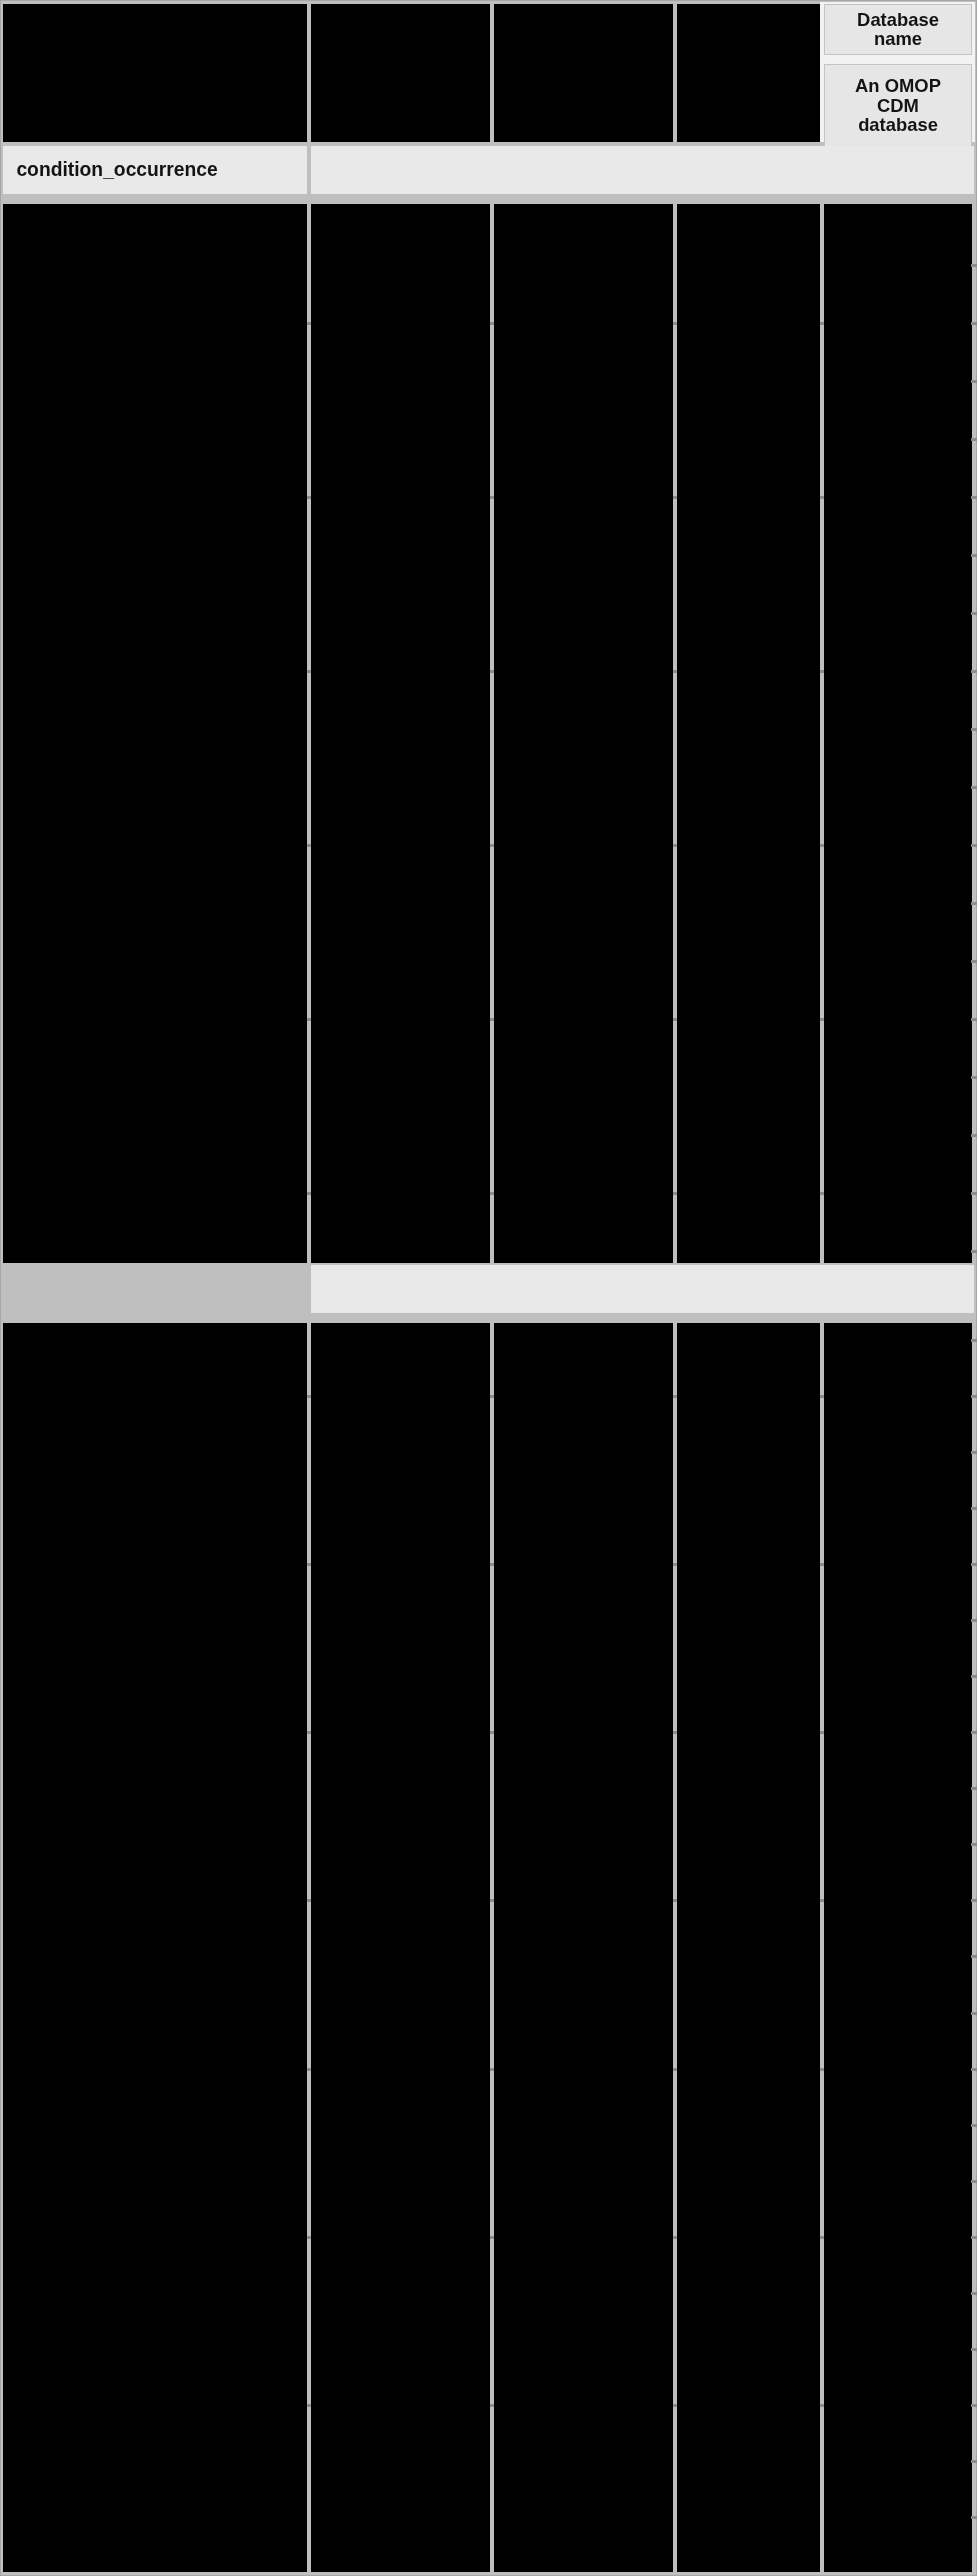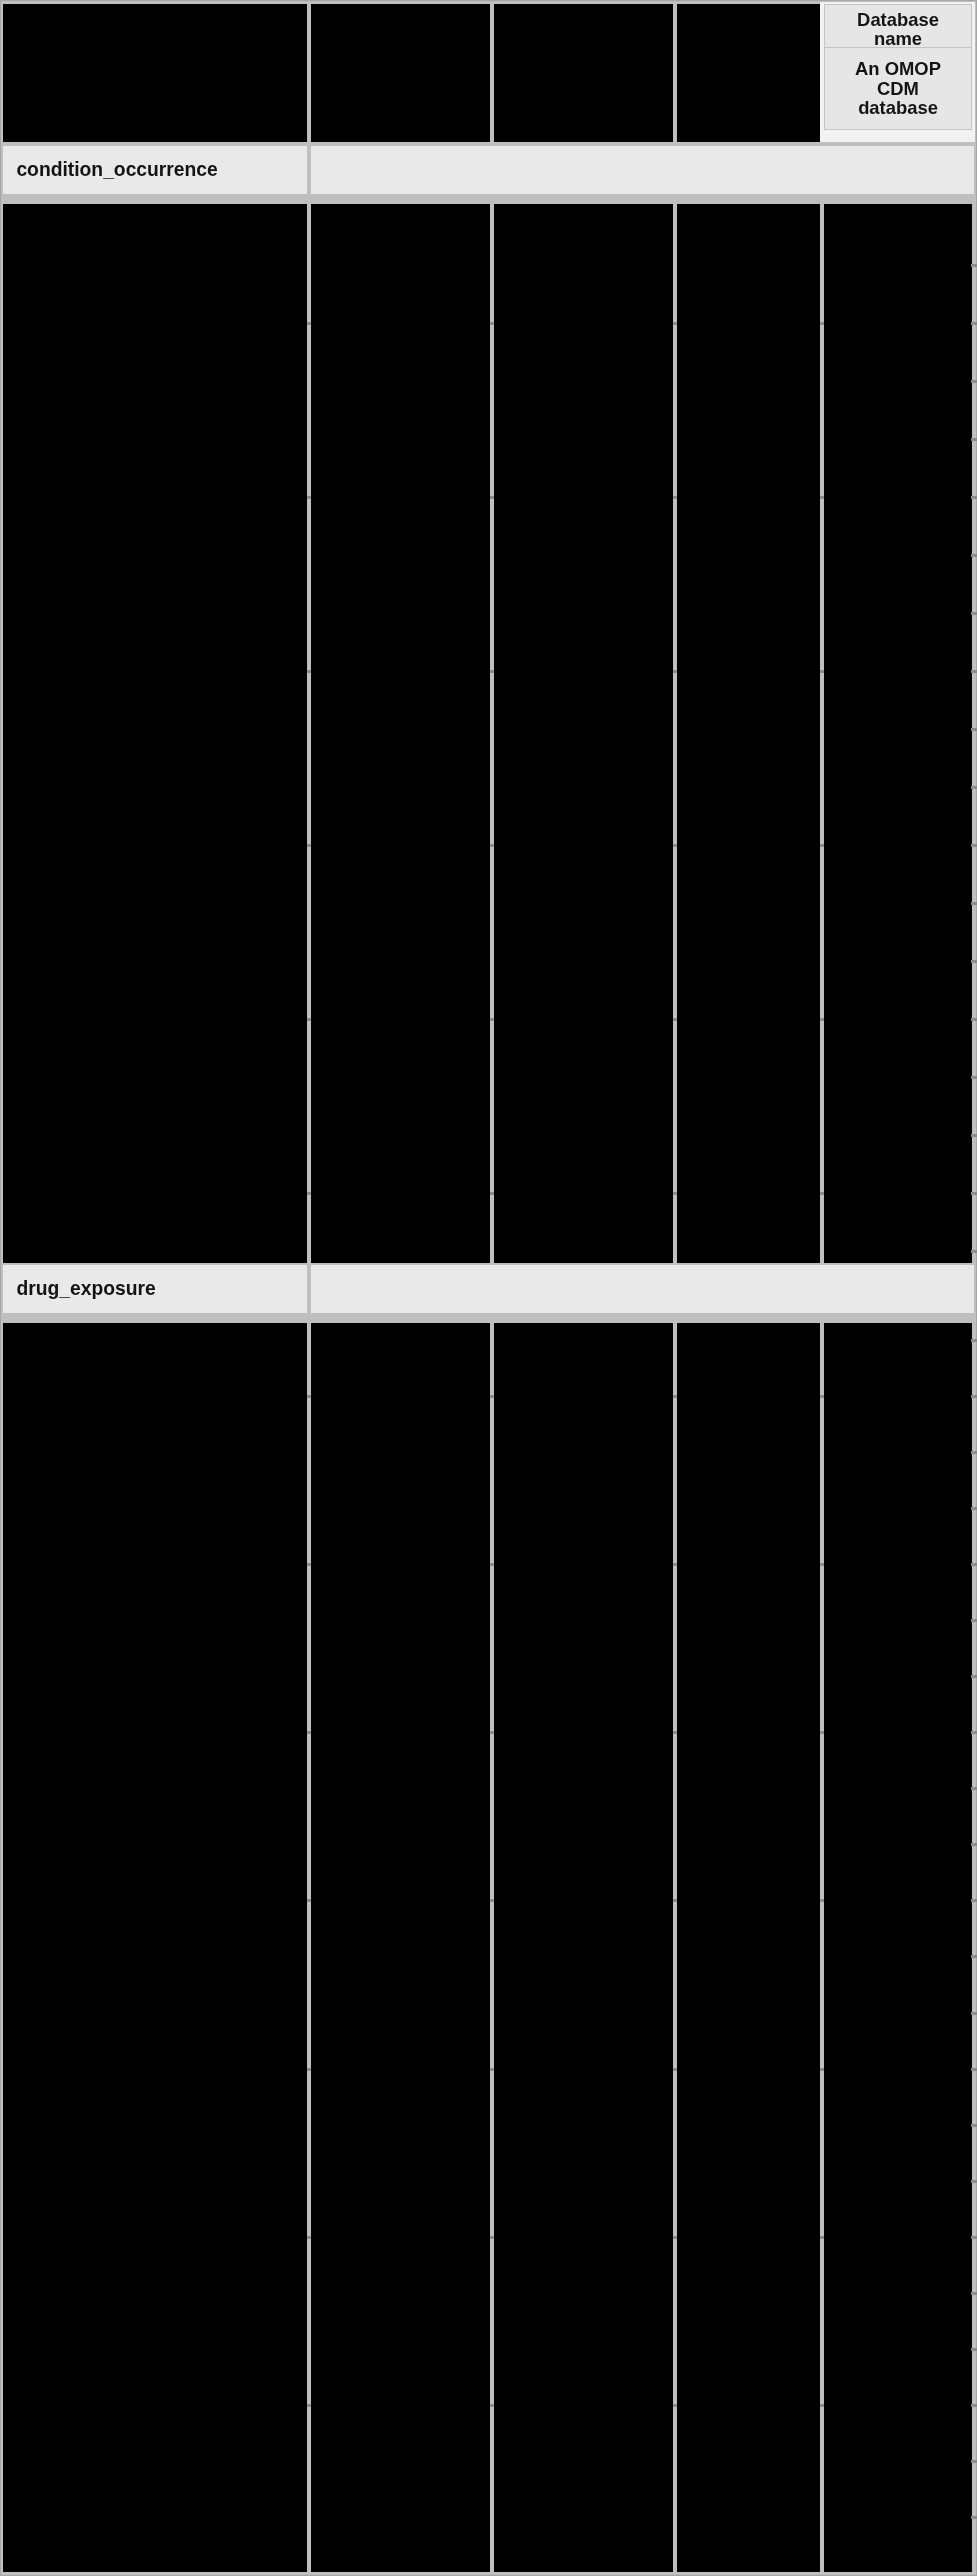--- a/index.html
+++ b/index.html
@@ -31,21 +31,21 @@
   }
   .hdr-cell{
     position:absolute;left:824px;width:148px;
     background:#e6e6e6;border:1.9px solid #c4c4c4;
     box-sizing:border-box;
     display:flex;align-items:center;justify-content:center;text-align:center;
     font-weight:700;color:#141414;font-size:18.4px;line-height:1.08;
     padding:1.9px 17.4px;
   }
   .hdr-cell.top{top:3.9px;height:51px;}
-  .hdr-cell.val{top:47px;height:83px;}
+  .hdr-cell.val{top:64px;height:83px;}
 
   
   .strip{
     position:absolute;background:#e9e9e9;height:48px;
     box-sizing:border-box;
   }
   .strip-label{
     display:flex;align-items:center;
     padding-left:13.5px;
     font-weight:700;font-size:19.3px;color:#141414;
@@ -81,23 +81,20 @@
     <div class="strip-label">condition_occurrence</div>
   </div>
   <div class="strip strip1-right"></div>
 
   <div class="black area1 c1"></div>
   <div class="black area1 c2"></div>
   <div class="black area1 c3"></div>
   <div class="black area1 c4"></div>
   <div class="black area1 c5"></div>
 
-  <div class="strip strip2-left">
-    <div class="strip-label">drug_exposure</div>
-  </div>
   <div class="strip strip2-right"></div>
 
   <div class="black area2 c1"></div>
   <div class="black area2 c2"></div>
   <div class="black area2 c3"></div>
   <div class="black area2 c4"></div>
   <div class="black area2 c5"></div>
 
 <div class="tick" style="left: 971px; top: 264px; width: 5.8px; background: rgb(140, 140, 140);"></div>
     <div class="tick" style="left: 971px; top: 322px; width: 5.8px; background: rgb(140, 140, 140);"></div>

